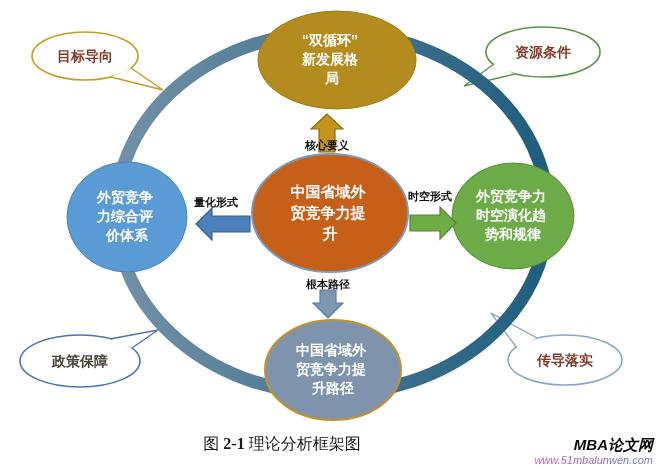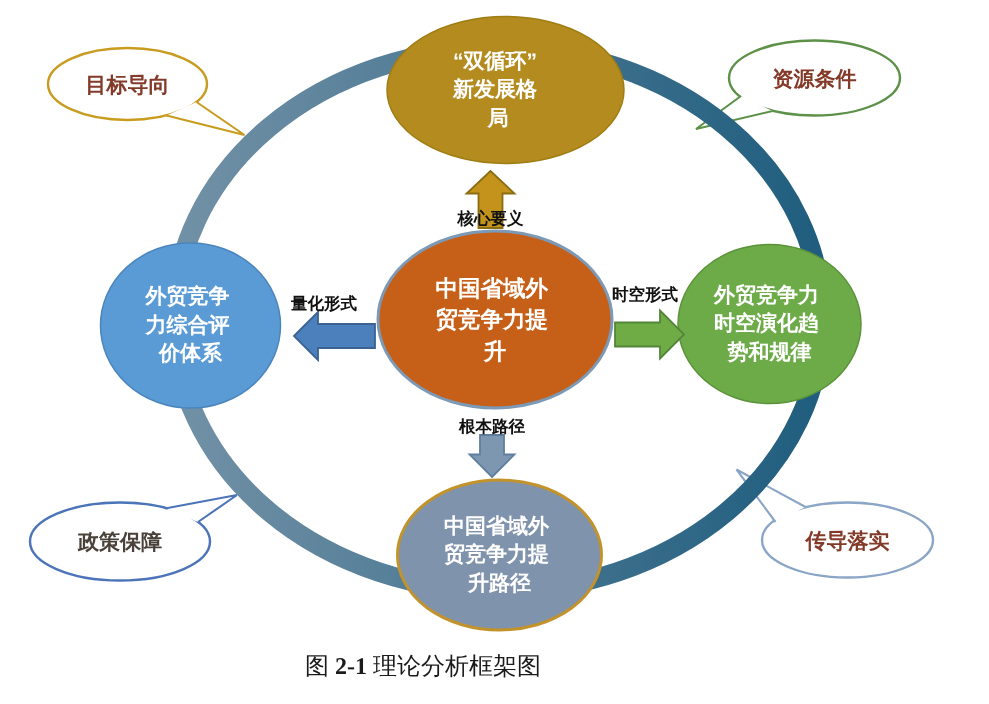--- a/index.html
+++ b/index.html
@@ -117,14 +117,18 @@
     </g>
 
     <text x="327" y="149" class="arrow-label">核心要义</text>
     <text x="328" y="288" class="arrow-label">根本路径</text>
     <text x="216" y="206" class="arrow-label">量化形式</text>
     <text x="430" y="200" class="arrow-label">时空形式</text>
   </svg>
 
   <div class="caption"><span>图 </span><b>2-1</b><span> 理论分析框架图</span></div>
 
+  <div class="watermark">
+    <div class="wm-site">MBA论文网</div>
+    <div class="wm-url">www.51mbalunwen.com</div>
+  </div>
 
 </div>
 
 </body></html>

